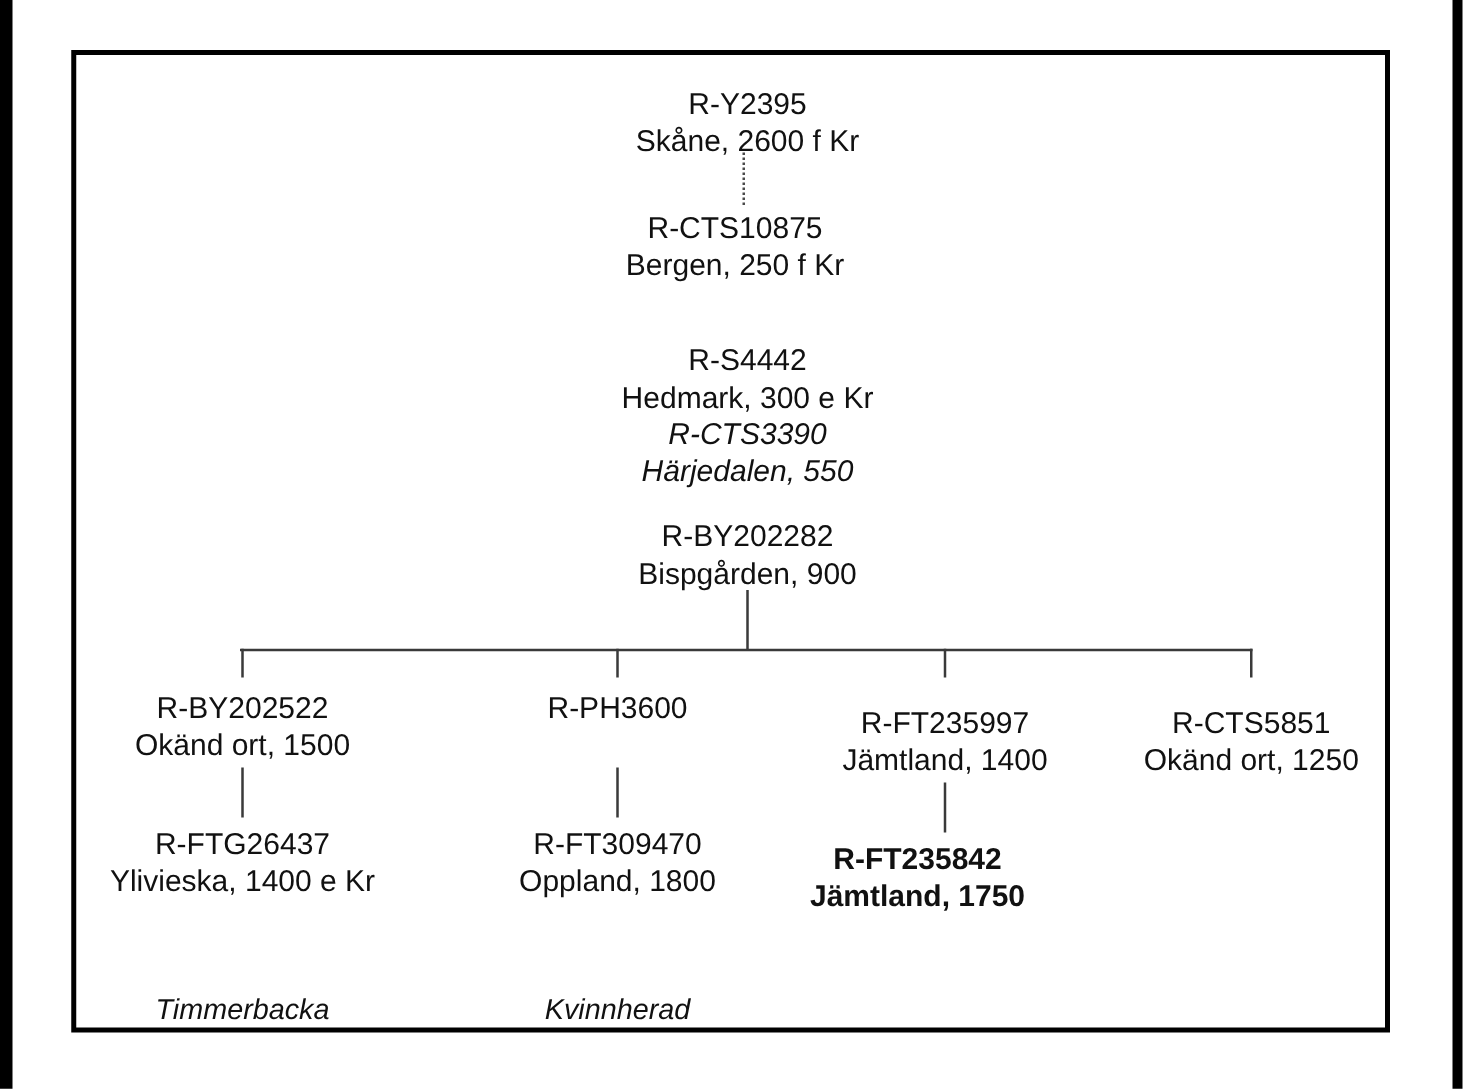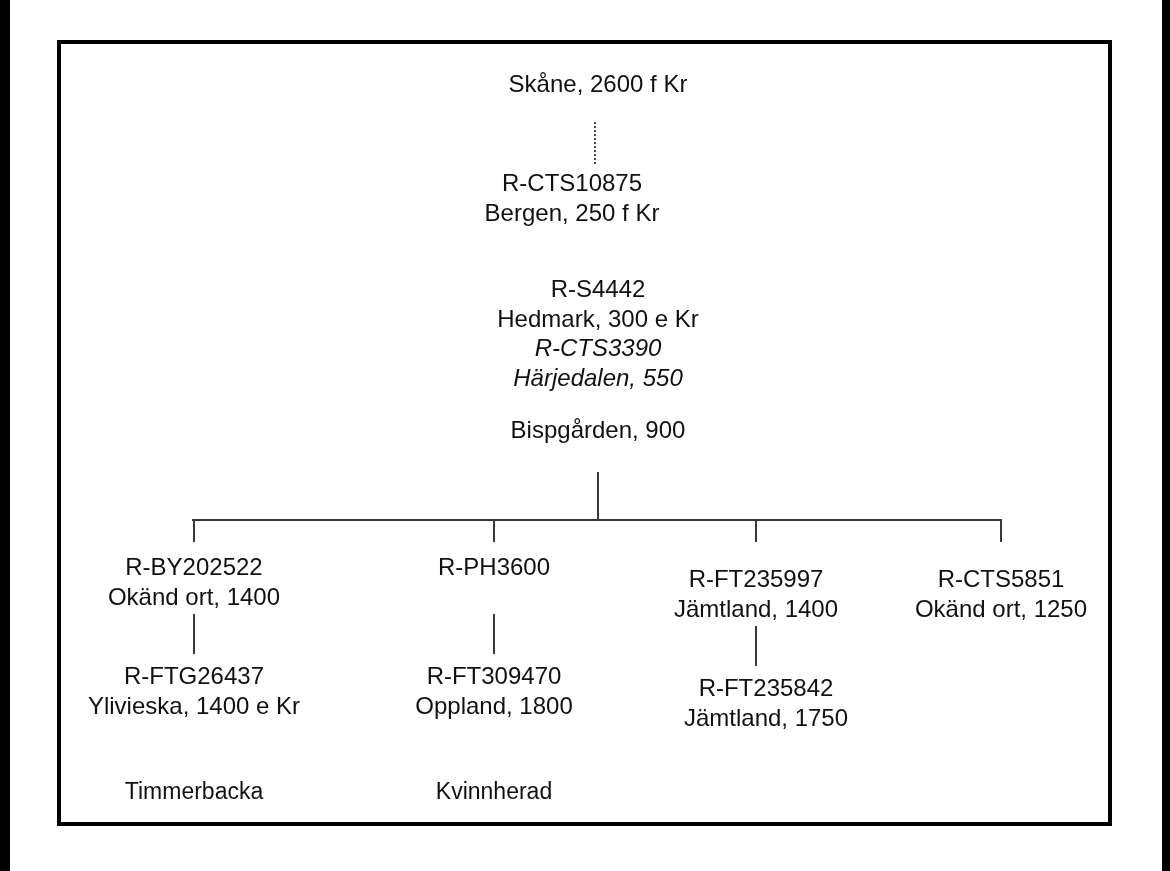--- a/index.html
+++ b/index.html
@@ -52,24 +52,26 @@
     line-height: 30px;
     white-space: nowrap;
   }
   .node .hg   { display: block; }
   .node .loc  { display: block; text-align: center; }
 
   .caption {
     position: absolute;
     transform: translateX(-50%);
     text-align: center;
+    font-style: italic;
     font-size: 23px;
     line-height: 28px;
     color: #111111;
     white-space: nowrap;
+    margin-top: 16px;
   }
 
   
   .vline {
     position: absolute;
     width: 2px;
     background: #3a3a3a;
     transform: translateX(-1px);
   }
   .vline.dotted {
@@ -87,56 +89,58 @@
 <body>
 
 <div class="page">
 
   <div class="edge-band left"></div>
   <div class="edge-band right"></div>
 
   <div class="frame">
 
     <div class="node" style="left:537px; top:25px;">
+      <span class="hg">R-Y2395</span>
       <span class="loc">Skåne, 2600 f Kr</span>
     </div>
 
     <div class="vline dotted" style="left:534px; top:78px; height:42px;"></div>
 
-    <div class="node" style="left:511px; top:124px;">
+    <div class="node" style="left:527px; top:124px;">
       <span class="hg">R-CTS10875</span>
       <span class="loc">Bergen, 250 f Kr</span>
     </div>
 
     <div class="node" style="left:537px; top:207px;margin-top:23px;">
       <span class="hg">R-S4442</span>
       <span class="loc">Hedmark, 300 e Kr</span>
     </div>
 
     <div class="node" style="left:537px; top:289px;font-style:italic;">
       <span class="hg">R-CTS3390</span>
       <span class="loc">Härjedalen, 550</span>
     </div>
 
     <div class="node" style="left:537px; top:371px;">
+      <span class="hg">R-BY202282</span>
       <span class="loc">Bispgården, 900</span>
     </div>
 
     <div class="vline" style="left:537px; top:428px; height:48px;"></div>
 
     <div class="hline" style="left:131px; top:475px; width:810px;"></div>
 
     <div class="vline" style="left:133px; top:475px; height:23px;"></div>
     <div class="vline" style="left:433px; top:475px; height:23px;"></div>
     <div class="vline" style="left:695px; top:475px; height:23px;"></div>
     <div class="vline" style="left:940px; top:475px; height:23px;"></div>
 
     <div class="node" style="left:133px; top:508px;">
       <span class="hg">R-BY202522</span>
-      <span class="loc">Okänd ort, 1400</span>
+      <span class="loc">Okänd ort, 1500</span>
     </div>
     <div class="node" style="left:433px; top:508px;">
       <span class="hg">R-PH3600</span>
     </div>
     <div class="node" style="left:695px; top:520px;">
       <span class="hg">R-FT235997</span>
       <span class="loc">Jämtland, 1400</span>
     </div>
     <div class="node" style="left:940px; top:520px;">
       <span class="hg">R-CTS5851</span>
@@ -148,21 +152,21 @@
     <div class="vline" style="left:695px; top:582px; height:40px;"></div>
 
     <div class="node" style="left:133px; top:617px;">
       <span class="hg">R-FTG26437</span>
       <span class="loc">Ylivieska, 1400 e Kr</span>
     </div>
     <div class="node" style="left:433px; top:617px;">
       <span class="hg">R-FT309470</span>
       <span class="loc">Oppland, 1800</span>
     </div>
-    <div class="node" style="left:705px; top:629px;">
+    <div class="node" style="left:673px; top:629px;font-weight:bold;">
       <span class="hg">R-FT235842</span>
       <span class="loc">Jämtland, 1750</span>
     </div>
 
     <div class="caption" style="left:133px; top:733px;">Timmerbacka</div>
     <div class="caption" style="left:433px; top:733px;">Kvinnherad</div>
 
   </div>
 </div>
 

